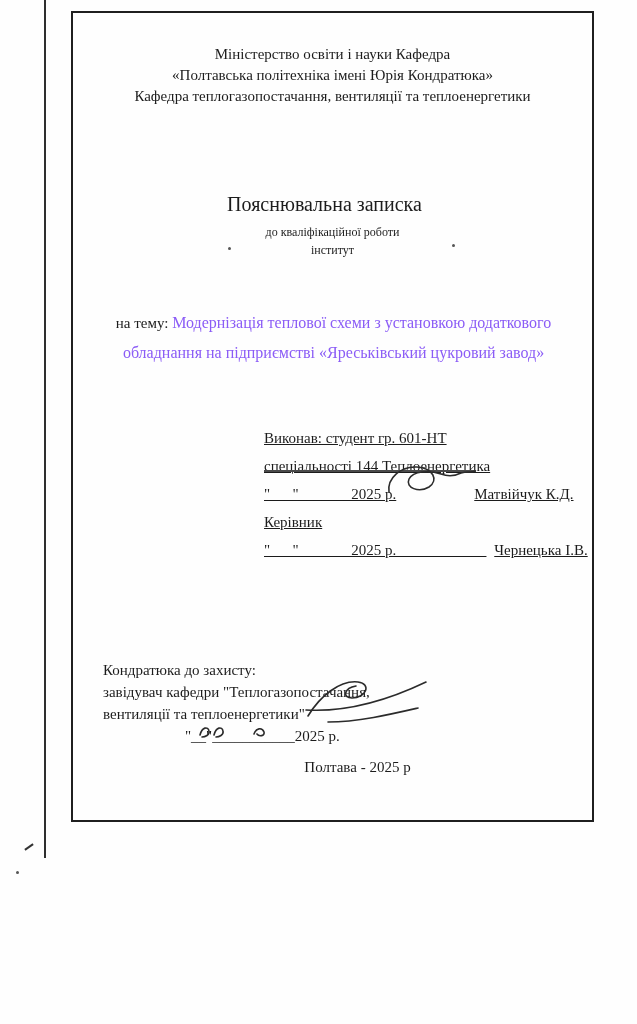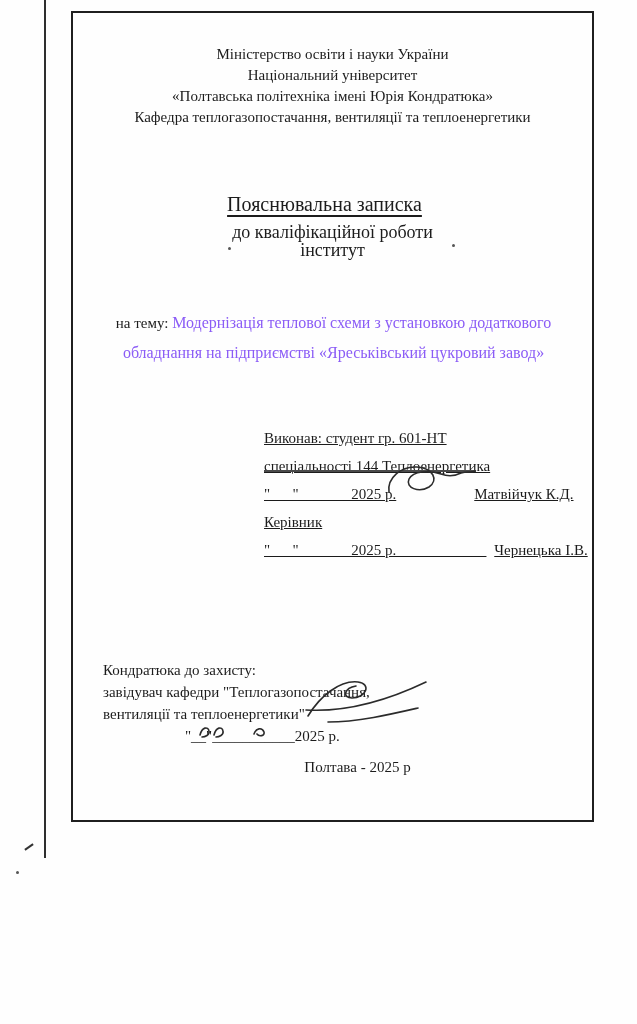--- a/index.html
+++ b/index.html
@@ -29,28 +29,27 @@
     position: absolute;
     left: 71px; top: 44px; width: 523px;
     text-align: center;
     font-size: 15px; line-height: 21px;
   }
   .title {
     position: absolute;
     left: 71px; top: 193px; width: 507px;
     text-align: center;
     font-size: 20px;
-    text-decoration: underline;
     text-underline-offset: 4px;
   }
   .subtitle {
     position: absolute;
     left: 71px; top: 223px; width: 523px;
     text-align: center;
-    font-size: 18px; line-height: 18px;
+    font-size: 12px; line-height: 18px;
   }
   .topic {
     position: absolute;
     left: 84px; top: 308px; width: 499px;
     text-align: center;
     font-size: 16px; line-height: 29px;
   }
   .topic-label { font-weight: normal; font-size: 15px; }
   .topic-text { font-weight: normal; color: #8b5cf6; }
   .author {
@@ -101,22 +100,21 @@
 </style>
 </head>
 <body>
 
 <div class="page">
 
   <div class="scan-edge"></div>
   <div class="frame"></div>
 
   <div class="header">
-    <div>Міністерство освіти і науки України</div>
-    <div>Національний університет</div>
+    <div>Міністерство освіти і науки Кафедра</div>
     <div>«Полтавська політехніка імені Юрія Кондратюка»</div>
     <div>Кафедра теплогазопостачання, вентиляції та теплоенергетики</div>
   </div>
 
   <div class="title">Пояснювальна записка</div>
 
   <div class="subtitle">
     <div>до кваліфікаційної роботи</div>
     <div>інститут</div>
   </div>

